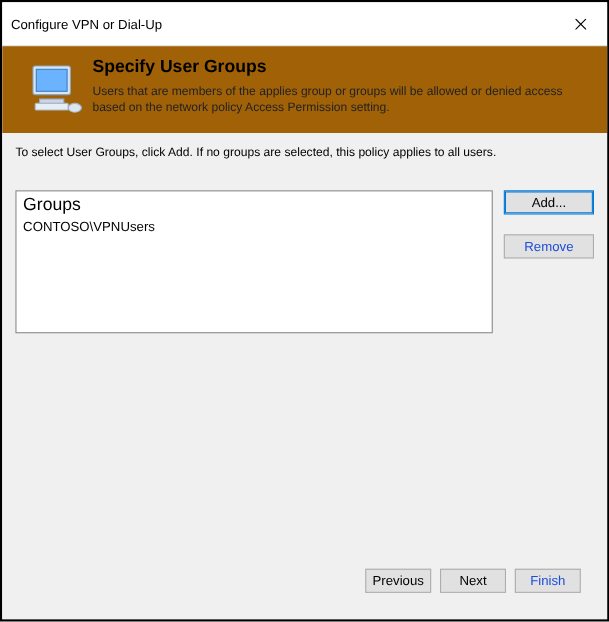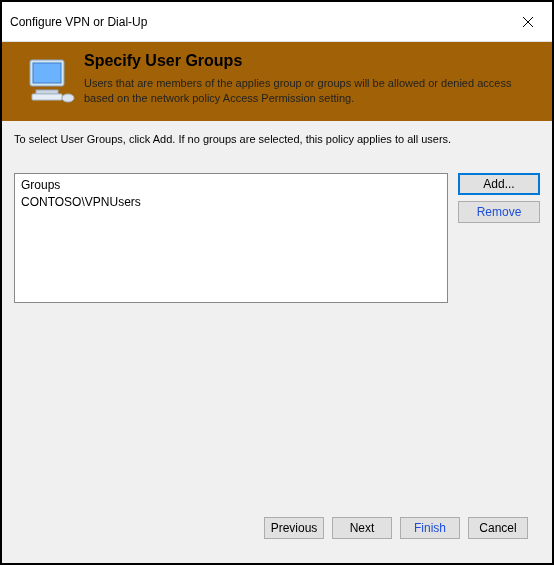--- a/index.html
+++ b/index.html
@@ -76,31 +76,31 @@
     .listbox {
       flex: 1;
       height: 130px;
       background: #fff;
       border: 1px solid #888;
       padding: 4px 6px;
       font-size: 12px;
       overflow: auto;
     }
     .listbox .col-header {
-      font-size: 12px;
+      font-size: 16px;
       padding-bottom: 2px;
     }
     .listbox .item {
       padding: 1px 0;
     }
     .side-buttons {
       width: 82px;
       display: flex;
       flex-direction: column;
-      gap: 6px;
+      gap: 18px;
     }
     button.std {
       height: 22px;
       font-size: 12px;
       font-family: inherit;
       background: #e1e1e1;
       border: 1px solid #adadad;
       cursor: pointer;
     }
     button.std:disabled {
@@ -167,15 +167,14 @@
       <button class="std" disabled="">Remove</button>
     </div>
   </div>
 
   <div class="spacer"></div>
 
   <div class="footer">
     <button class="std">Previous</button>
     <button class="std">Next</button>
     <button class="std" disabled="">Finish</button>
-    <button class="std">Cancel</button>
   </div>
 </div>
 
 </body></html>

